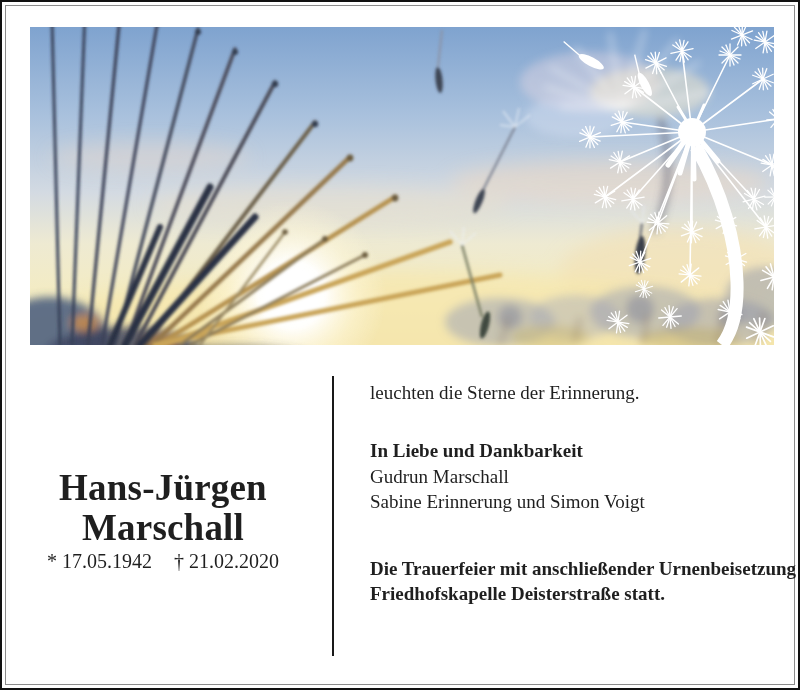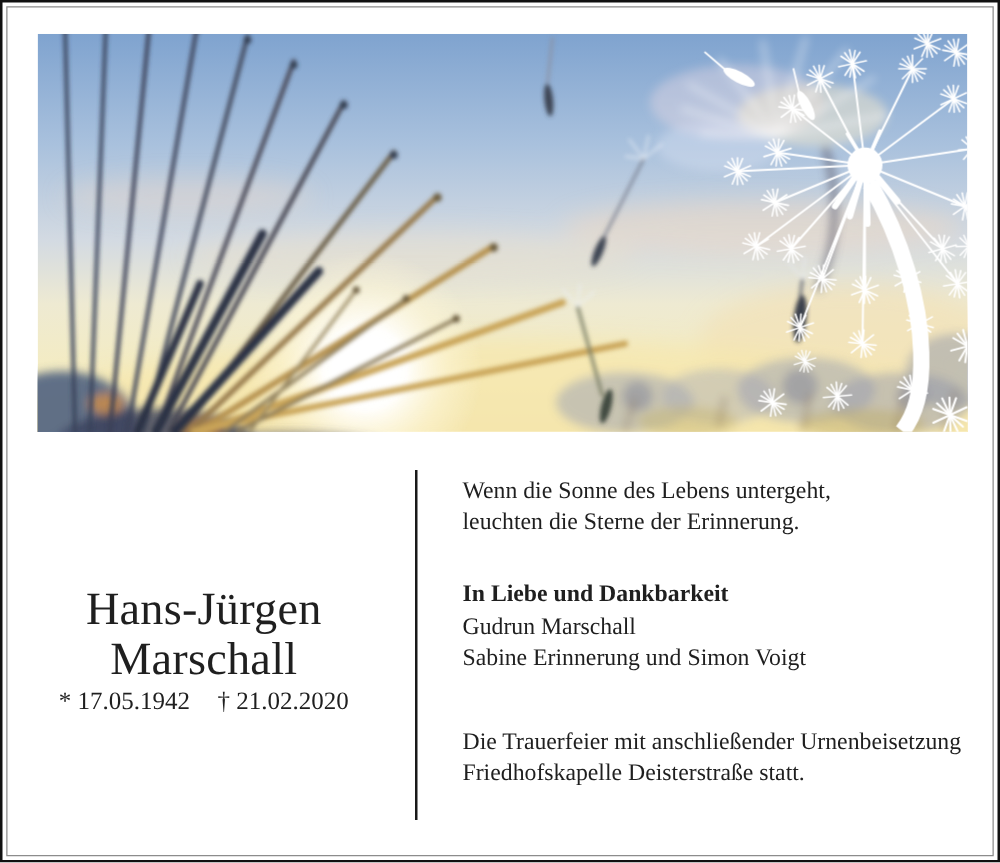--- a/index.html
+++ b/index.html
@@ -11,34 +11,34 @@
   .inner-frame{
     position:absolute;inset:3px;border:1px solid #8c8c8c;pointer-events:none;
   }
   .photo{
     position:absolute;left:28px;top:25px;width:744px;height:318px;overflow:hidden;
   }
   .photo svg{display:block;width:100%;height:100%;}
   .left-col{
     position:absolute;left:28px;top:466px;width:266px;text-align:center;
   }
-  .name{font-size:37px;font-weight:normal;line-height:40px;letter-spacing:0.2px;text-align:center;}
+  .name{font-size:37px;font-weight:bold;line-height:40px;letter-spacing:0.2px;text-align:center;}
   .dates{margin-top:0;font-size:20px;line-height:26px;white-space:nowrap;}
   .dates .death-date{margin-left:22px;}
   .divider{
     position:absolute;left:330px;top:374px;width:2px;height:280px;background:#191919;
   }
   .right-col{
     position:absolute;left:368px;top:378px;width:410px;font-size:19px;line-height:25px;
   }
   .right-col .line{white-space:nowrap;}
   .condolence{margin-top:33px;}
   .mourner{font-weight:normal;line-height:25.5px;}
   .intro{line-height:25.5px;font-weight:bold;}
-  .funeral{margin-top:41px;}
+  .funeral{margin-top:41px;font-weight:bold;}
 </style>
 </head>
 <body>
 
 <div class="stage">
   <div class="inner-frame"></div>
 
   <div class="photo">
     <svg viewBox="0 0 744 318" preserveAspectRatio="none">
       <defs>
@@ -235,21 +235,20 @@
     <div class="name">Marschall</div>
     <div class="dates">
       <span class="birth-date">* 17.05.1942</span><span class="death-date">† 21.02.2020</span>
     </div>
   </div>
 
   <div class="divider"></div>
 
   <div class="right-col">
     <div class="quote">
-      <div class="line">Wenn die Sonne des Lebens untergeht,</div>
       <div class="line">leuchten die Sterne der Erinnerung.</div>
     </div>
     <div class="condolence">
       <div class="line intro">In Liebe und Dankbarkeit</div>
       <div class="line mourner">Gudrun Marschall</div>
       <div class="line mourner">Sabine Erinnerung und Simon Voigt</div>
     </div>
     <div class="funeral">
       <div class="line">Die Trauerfeier mit anschließender Urnenbeisetzung</div>
       <div class="line">Friedhofskapelle Deisterstraße statt.</div>

